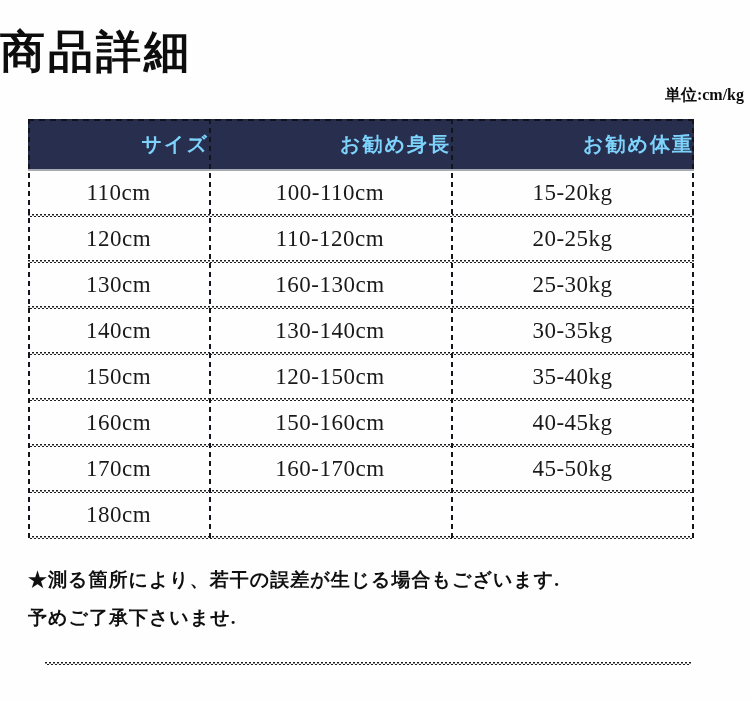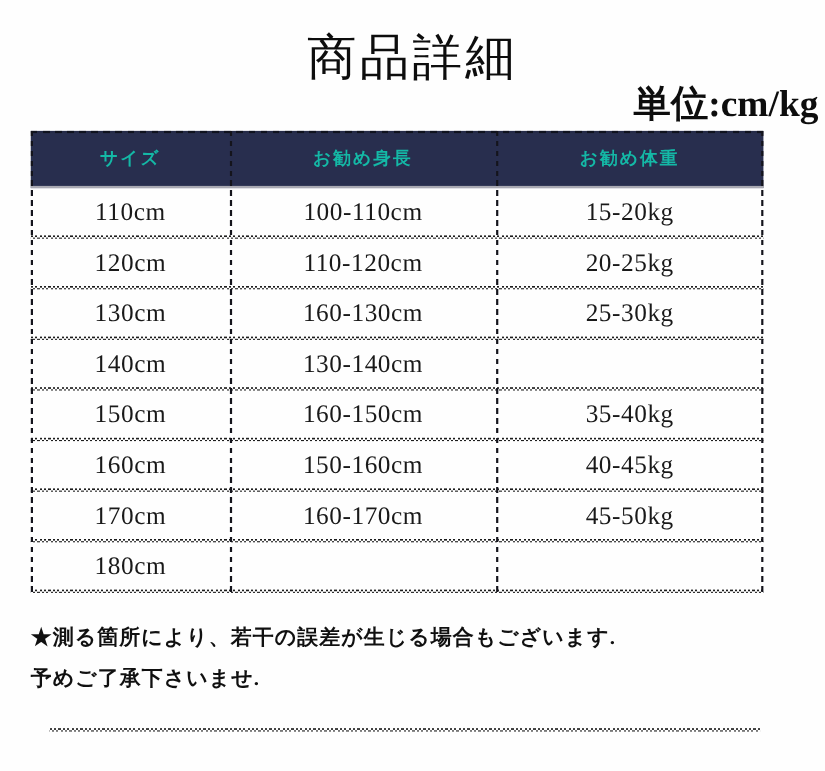--- a/index.html
+++ b/index.html
@@ -6,32 +6,31 @@
   html,body { background:#ffffff; }
   body {
     width:750px; height:701px;
     font-family:"Liberation Serif","DejaVu Serif",serif;
     color:#111;
   }
   .page { position:relative; width:750px; height:701px; background:#fefefe; overflow:hidden; }
 
   .title {
     margin-top:26px;
-    text-align:center;
     font-size:45px;
     line-height:52px;
     letter-spacing:3px;
-    font-weight:400;
+    font-weight:700;
     color:#0d0d0d;
   }
   .unit {
     margin-top:2px;
     text-align:right;
     padding-right:6px;
-    font-size:34px;
+    font-size:16px;
     line-height:30px;
     font-weight:700;
     color:#0d0d0d;
   }
 
   .size-table {
     position:relative;
     margin:9px 0 0 28px;
     width:666px;
   }
@@ -42,23 +41,23 @@
     align-items:center;
     background:#282e4e;
     border-bottom:2px solid #a9a9b2;
   }
   .thead::before {
     content:"";
     position:absolute; left:0; top:0; width:100%; height:2px;
     background:repeating-linear-gradient(90deg,#10131f 0 6px,rgba(16,19,31,0.15) 6px 11px);
   }
   .th {
-    text-align:center;
-    color:#14b8a6;
-    font-size:16px;
+    text-align:right;
+    color:#7dd3fc;
+    font-size:20px;
     font-weight:700;
     letter-spacing:2px;
   }
   .col1 { width:181px; }
   .col2 { width:242px; }
   .col3 { width:243px; }
 
   .trow {
     display:flex;
     height:43px;
@@ -139,26 +138,27 @@
     <div class="trow">
       <div class="td col1">130cm</div>
       <div class="td col2">160-130cm</div>
       <div class="td col3">25-30kg</div>
     </div>
     <div class="dotline"></div>
 
     <div class="trow">
       <div class="td col1">140cm</div>
       <div class="td col2">130-140cm</div>
+      <div class="td col3">30-35kg</div>
     </div>
     <div class="dotline"></div>
 
     <div class="trow">
       <div class="td col1">150cm</div>
-      <div class="td col2">160-150cm</div>
+      <div class="td col2">120-150cm</div>
       <div class="td col3">35-40kg</div>
     </div>
     <div class="dotline"></div>
 
     <div class="trow">
       <div class="td col1">160cm</div>
       <div class="td col2">150-160cm</div>
       <div class="td col3">40-45kg</div>
     </div>
     <div class="dotline"></div>

